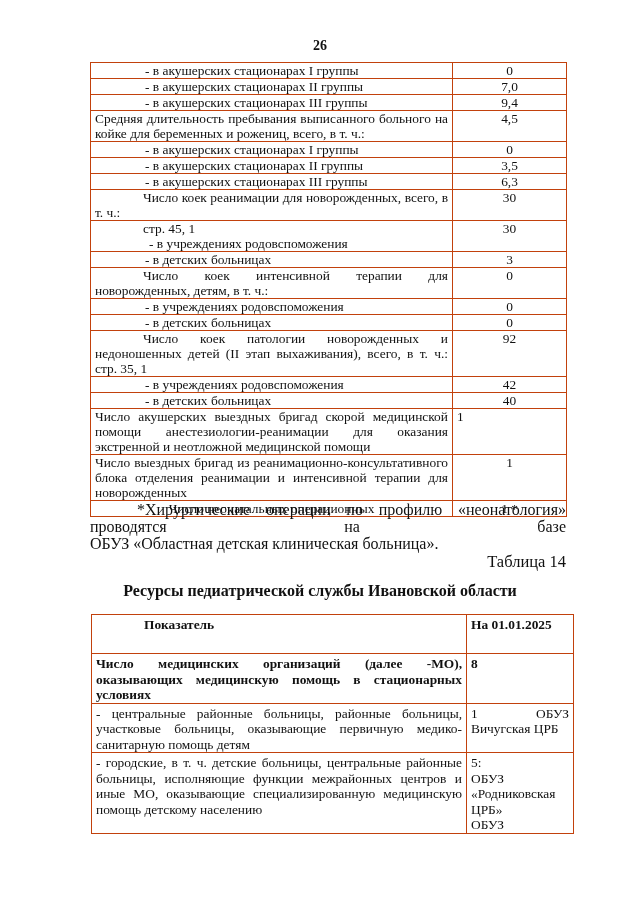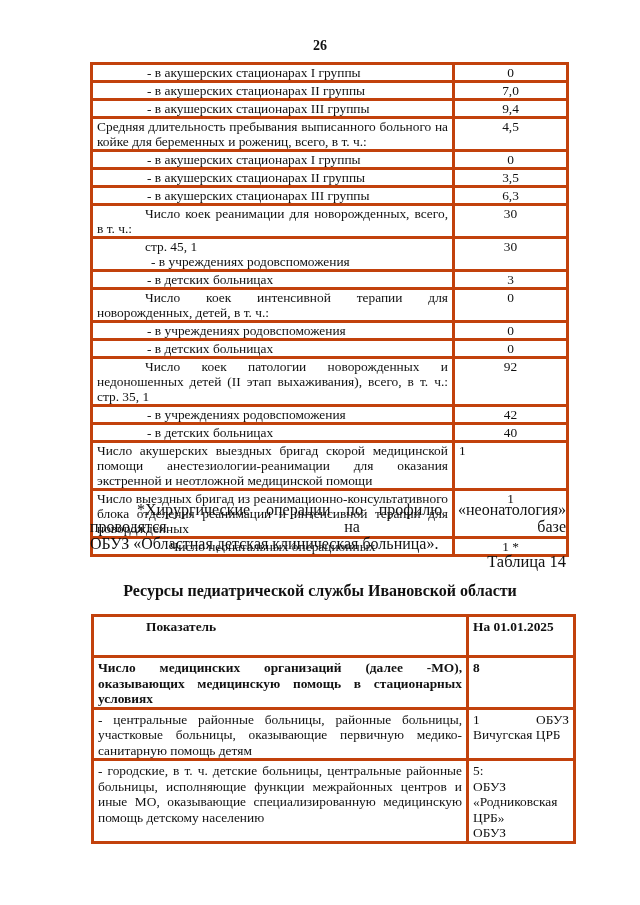--- a/index.html
+++ b/index.html
@@ -6,21 +6,21 @@
   body {
     width: 640px; height: 905px; position: relative; overflow: hidden;
     font-family: "Liberation Serif", serif; color: #111; font-size: 13.4px;
   }
   .page-number {
     position: absolute; top: 38px; left: 0; width: 640px; text-align: center;
     font-size: 14px;
     font-weight: bold;
   }
   table { border-collapse: collapse; position: absolute; table-layout: fixed; }
-  td { border: 3px solid #c2410c; padding: 0 4px; vertical-align: top; line-height: 15px; }
+  td { border: 1px solid #c2410c; padding: 0 4px; vertical-align: top; line-height: 15px; }
   #t1 { left: 90px; top: 62px; width: 476px; }
   #t1 col.c1 { width: 362px; }
   #t1 col.c2 { width: 114px; }
   #t1 td.v { text-align: center; }
   #t1 td.vl { text-align: left; }
   .ind1 { padding-left: 54px; }
   .ind2 { text-indent: 48px; }
   .just { text-align: justify; }
   .c { text-align: center; }
   .footnote {
@@ -91,21 +91,21 @@
       <div style="padding-left:48px">стр. 45, 1</div>
       <div style="padding-left:54px">- в учреждениях родовспоможения</div>
     </td>
     <td class="v">30</td>
   </tr>
   <tr>
     <td class="ind1">- в детских больницах</td>
     <td class="v">3</td>
   </tr>
   <tr>
-    <td class="just ind2">Число коек интенсивной терапии для новорожденных, детей, в т. ч.:</td>
+    <td class="just ind2">Число коек интенсивной терапии для новорожденных, детям, в т. ч.:</td>
     <td class="v">0</td>
   </tr>
   <tr>
     <td class="ind1">- в учреждениях родовспоможения</td>
     <td class="v">0</td>
   </tr>
   <tr>
     <td class="ind1">- в детских больницах</td>
     <td class="v">0</td>
   </tr>

